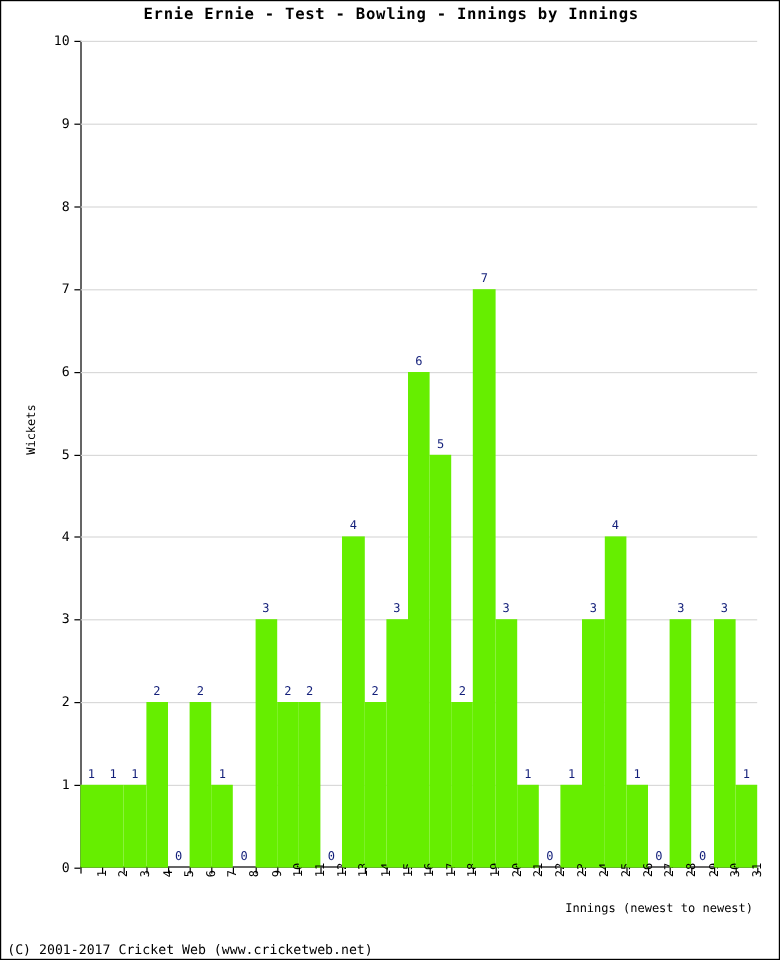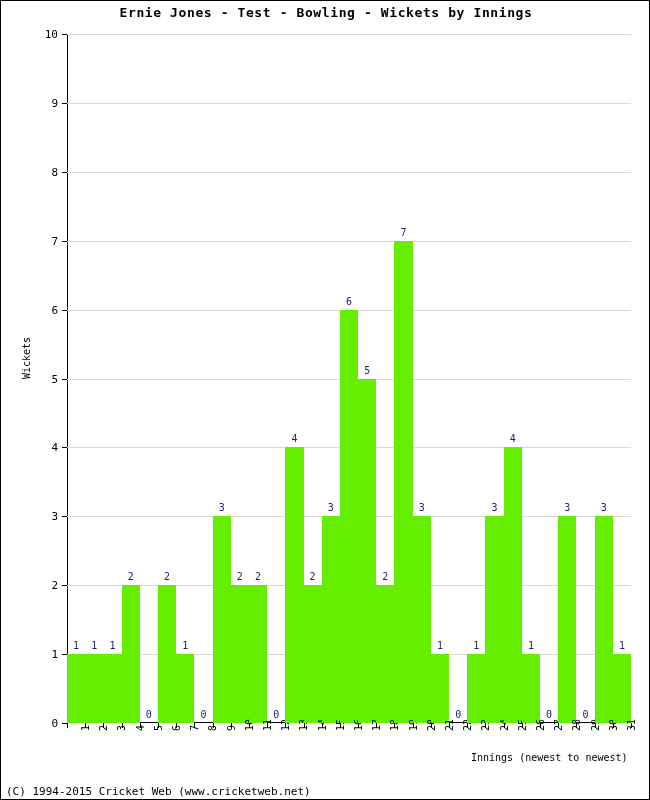--- a/index.html
+++ b/index.html
@@ -139,21 +139,21 @@
     color: #000000;
     white-space: nowrap;
     font-family: "DejaVu Sans Mono", monospace;
   }
 </style>
 </head>
 <body>
 
 <div id="page">
 
-  <div id="chart-title">Ernie Jones - Test - Bowling - Wickets by Innings</div>
+  <div id="chart-title">Ernie Ernie - Test - Bowling - Innings by Innings</div>
 
   <div id="y-axis-title">Wickets</div>
 
   <div id="plot">
     <div id="plot-frame"></div>
     <div id="gridlines">
         <div class="gridline" style="top: 620.1px;"></div>
         <div class="gridline" style="top: 551.2px;"></div>
         <div class="gridline" style="top: 482.3px;"></div>
         <div class="gridline" style="top: 413.4px;"></div>
@@ -368,15 +368,15 @@
           <div class="bar-value" style="bottom: 70.9px; color: rgb(19, 31, 122);">1</div>
           <div class="xtick-mark" style="left: 0px;"></div>
           <div class="xtick-label" style="left: 13.0968px;">31</div>
         </div>
         <div class="xtick-mark" style="left: 564px;"></div>
       </div>
   </div>
 
   <div id="x-axis-title">Innings (newest to newest)</div>
 
-  <div id="footer">(C) 1994-2015 Cricket Web (www.cricketweb.net)</div>
+  <div id="footer">(C) 2001-2017 Cricket Web (www.cricketweb.net)</div>
 
 </div>
 
 </body></html>

